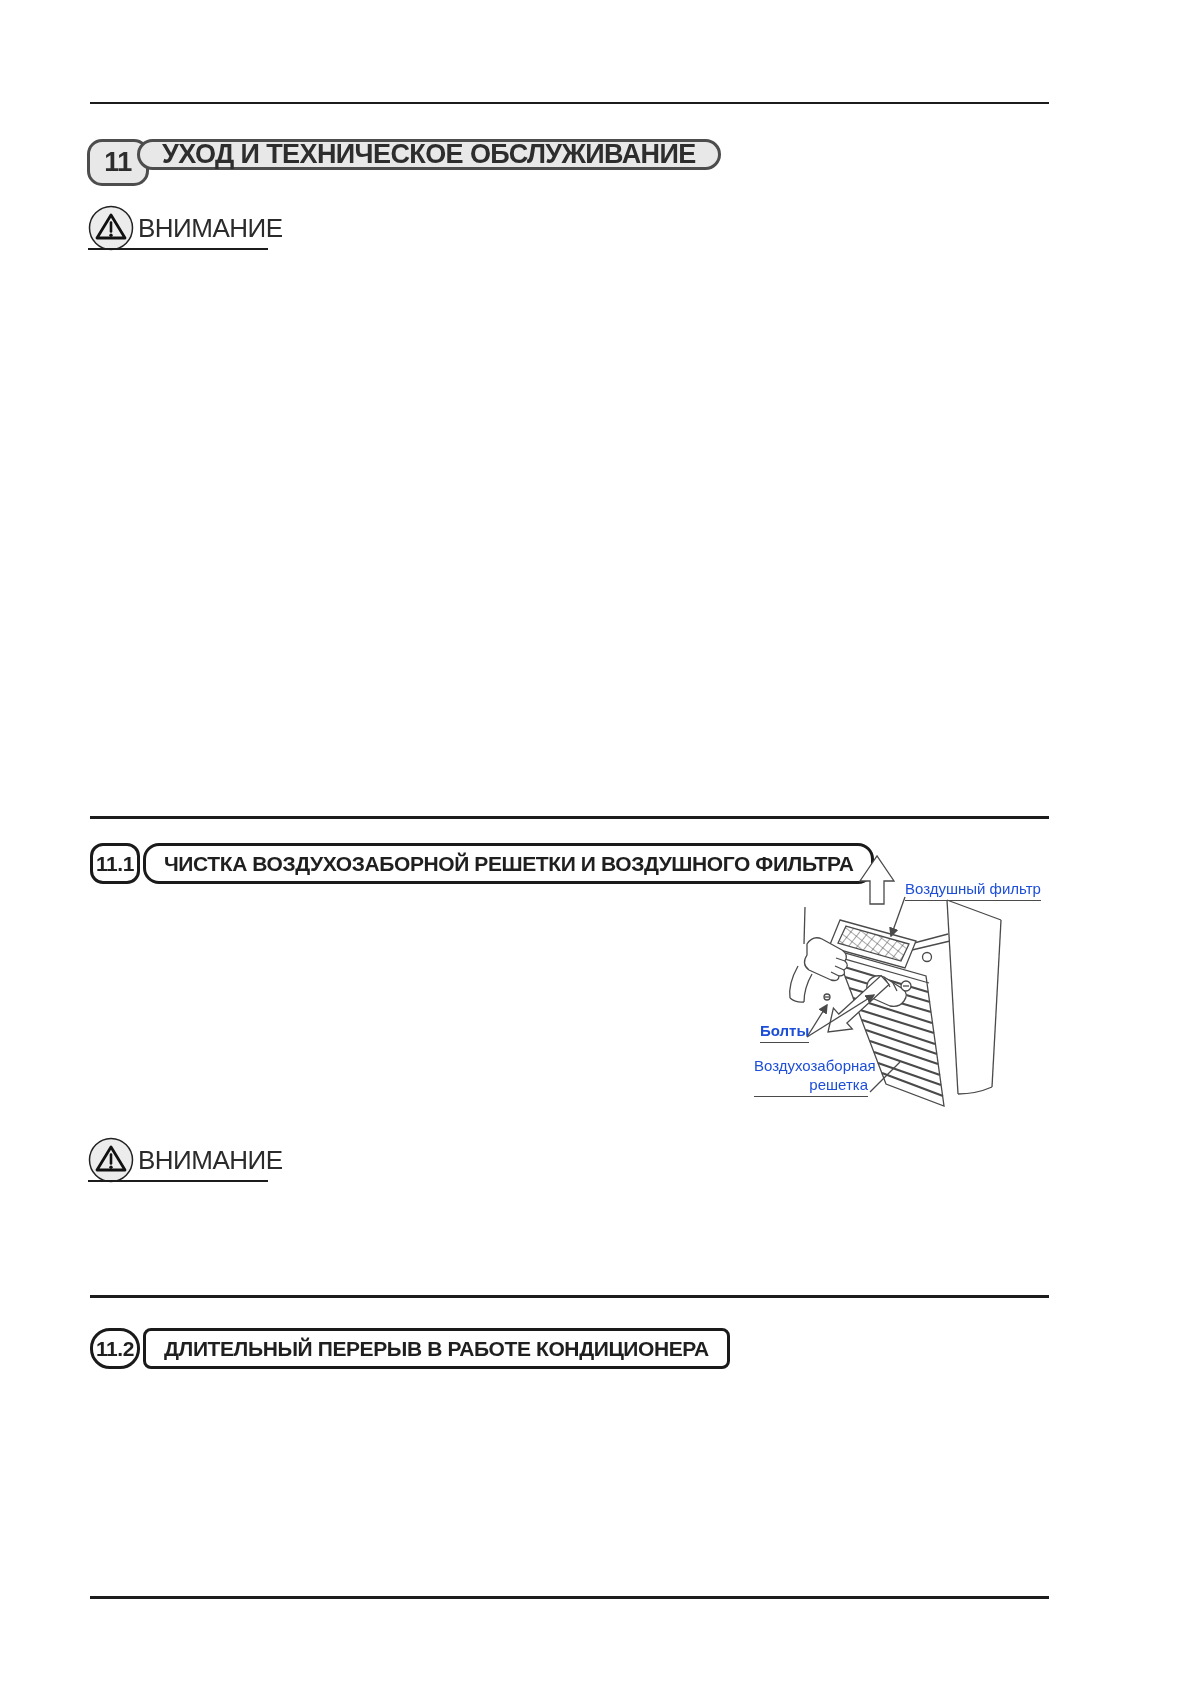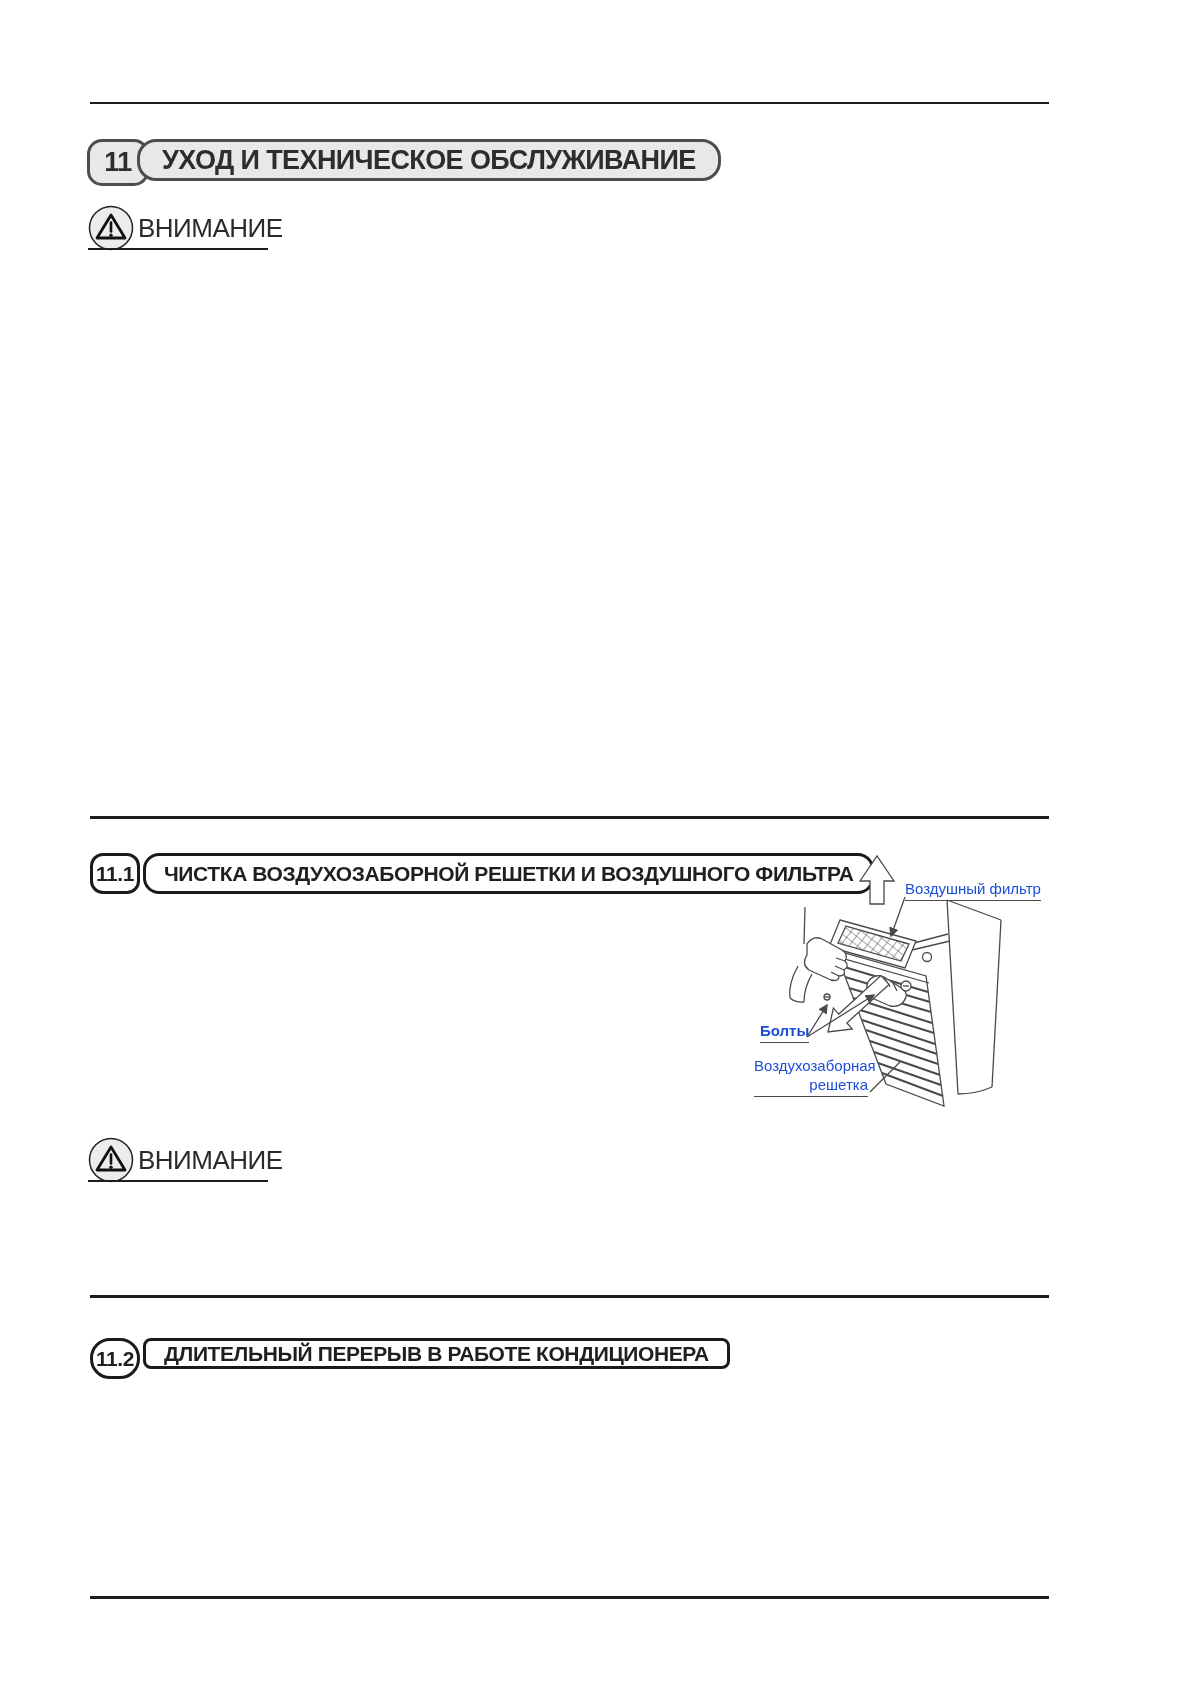--- a/index.html
+++ b/index.html
@@ -9,21 +9,21 @@
   }
   .rule{position:absolute;left:90px;width:959px;background:#1c1c1c;}
   
   .badge,.pill{
     position:absolute;display:flex;align-items:center;justify-content:center;
     box-sizing:border-box;font-weight:bold;white-space:nowrap;
   }
   .grey{background:#e8e8e8;border:3px solid #4d4d4d;}
   .white{background:#ffffff;border:3px solid #1a1a1a;}
   .chapter-text{font-size:27px;letter-spacing:-0.6px;color:#2d2d2d;}
-  .section-text{font-size:21px;letter-spacing:-0.4px;color:#1f1f1f;margin-top:10px;}
+  .section-text{font-size:21px;letter-spacing:-0.4px;color:#1f1f1f;}
   
   .warn-icon{position:absolute;width:46px;height:46px;}
   .warn-label{
     position:absolute;left:138px;height:46px;display:flex;align-items:center;
     font-size:26px;font-weight:normal;letter-spacing:-0.5px;color:#2b2b2b;
   }
   .warn-underline{position:absolute;left:88px;width:180px;height:2px;background:#1c1c1c;}
   
   .fig-label{
     position:absolute;font-size:15px;color:#1d4ed8;line-height:19px;
@@ -38,21 +38,21 @@
 <div id="page">
 
   <div class="rule" style="top:102px;height:2px;"></div>
   <div class="rule" style="top:816px;height:3px;"></div>
   <div class="rule" style="top:1295px;height:3px;"></div>
   <div class="rule" style="top:1596px;height:3px;"></div>
 
   <div class="badge grey chapter-text" style="left:87px;top:139px;width:62px;height:47px;border-radius:15px;">
     <span>11</span>
   </div>
-  <div class="pill grey chapter-text" style="left:137px;top:139px;height:42px;padding:8px 22px;border-radius:19px;">
+  <div class="pill grey chapter-text" style="left:137px;top:139px;height:31px;padding:8px 22px;border-radius:19px;">
     <span>УХОД И ТЕХНИЧЕСКОЕ ОБСЛУЖИВАНИЕ</span>
   </div>
 
   <div class="warn-icon" style="left:88px;top:205px;">
     <svg width="46" height="46" viewBox="0 0 46 46">
       <circle cx="23" cy="23" r="21.5" fill="#ececec" stroke="#222" stroke-width="1.5"></circle>
       <path d="M23,10 L37,33 L9,33 Z" fill="none" stroke="#111" stroke-width="2.8" stroke-linejoin="round"></path>
       <line x1="23" y1="17.5" x2="23" y2="26.5" stroke="#111" stroke-width="2.6" stroke-linecap="round"></line>
       <circle cx="23" cy="30.3" r="1.7" fill="#111"></circle>
     </svg>
@@ -132,17 +132,17 @@
       <line x1="23" y1="17.5" x2="23" y2="26.5" stroke="#111" stroke-width="2.6" stroke-linecap="round"></line>
       <circle cx="23" cy="30.3" r="1.7" fill="#111"></circle>
     </svg>
   </div>
   <div class="warn-label" style="top:1137px;">ВНИМАНИЕ</div>
   <div class="warn-underline" style="top:1180px;"></div>
 
   <div class="badge white section-text" style="left:90px;top:1328px;width:50px;height:41px;border-radius:20px;">
     <span>11.2</span>
   </div>
-  <div class="pill white section-text" style="left:143px;top:1328px;height:31px;padding:0 18px;border-radius:8px;">
+  <div class="pill white section-text" style="left:143px;top:1328px;height:41px;padding:0 18px;border-radius:8px;">
     <span>ДЛИТЕЛЬНЫЙ ПЕРЕРЫВ В РАБОТЕ КОНДИЦИОНЕРА</span>
   </div>
 
 </div>
 
 </body></html>

